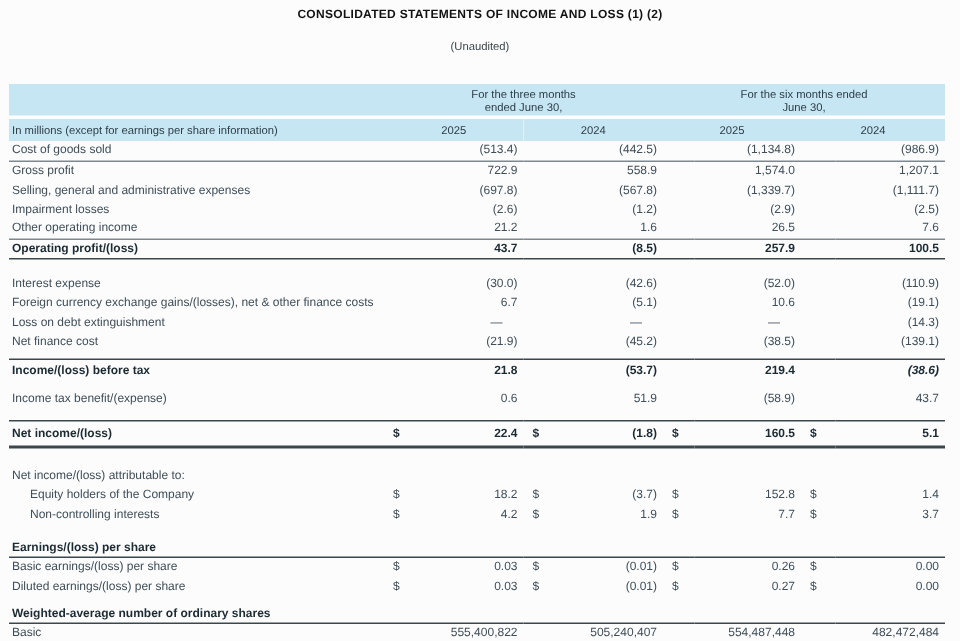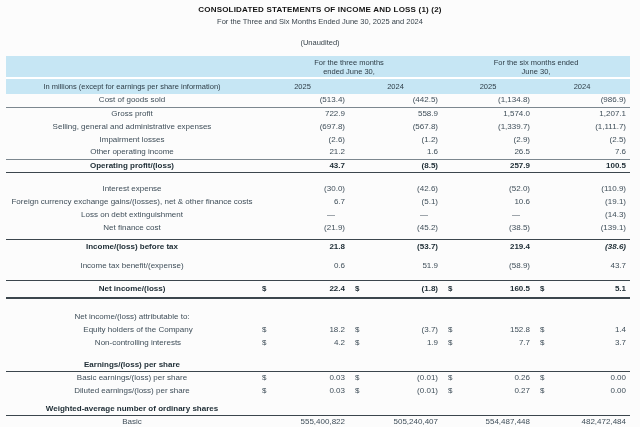--- a/index.html
+++ b/index.html
@@ -23,39 +23,38 @@
 
   table{border-collapse:collapse;table-layout:fixed;width:624px;margin-left:6px;font-size:8px;}
   td{padding:0;height:13px;vertical-align:middle;line-height:1;overflow:hidden;white-space:nowrap;}
 
   thead td{background:var(--header-bg);color:#2e3d47;font-size:7.5px;}
   td.band-a{border-bottom:2px solid #fff;text-align:center;padding:2px 0 1px 0;height:20px;line-height:9px;}
   td.band-b{height:16px;}
   td.band-b.lbl{padding-left:2px;}
   td.band-b.year{text-align:center;}
 
-  .lbl{text-align:center;padding-left:2px;}
+  .lbl{text-align:left;padding-left:2px;}
   .lbl.indent{padding-left:14px;}
   .d{text-align:left;padding-left:6px;}
   .v{text-align:right;padding-right:4px;}
   .v.dash{padding-right:14px;}
 
   tr.bold{font-weight:bold;color:var(--strong-text);}
   tr.rule-below td{border-bottom:1px solid var(--rule);}
   tr.bold.rule-below td{border-bottom-color:var(--strong-rule);}
   tr.rule-above td{border-top:1px solid var(--strong-rule);}
   tr.rule-strong-below td{border-bottom:2px solid var(--strong-rule);}
   tr.spacer td{border:none;}
 </style>
 </head>
 <body>
 
 <div class="titles">
   <div class="doc-title">CONSOLIDATED STATEMENTS OF INCOME AND LOSS (1) (2)</div>
-  <div class="doc-subtitle">For the Three and Six Months Ended June 30, 2025 and 2024</div>
   <div class="doc-note">(Unaudited)</div>
 </div>
 
 <table>
   <colgroup>
     <col style="width:250px">
       <col style="width:20px">
       <col style="width:73px">
       <col style="width:21px">
       <col style="width:72px">

